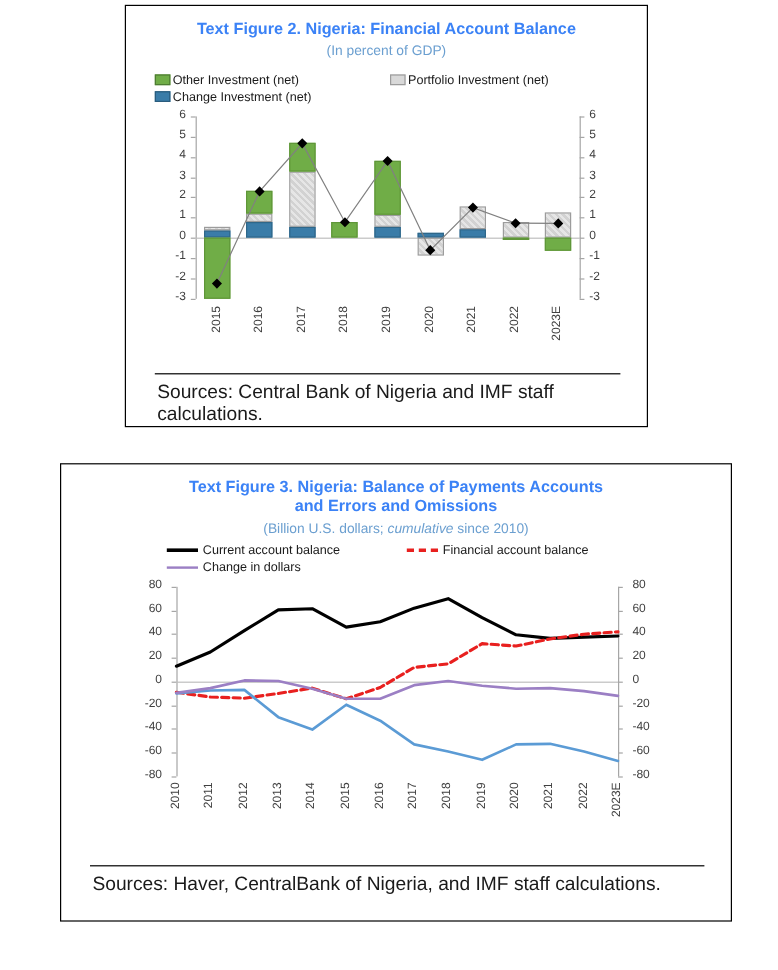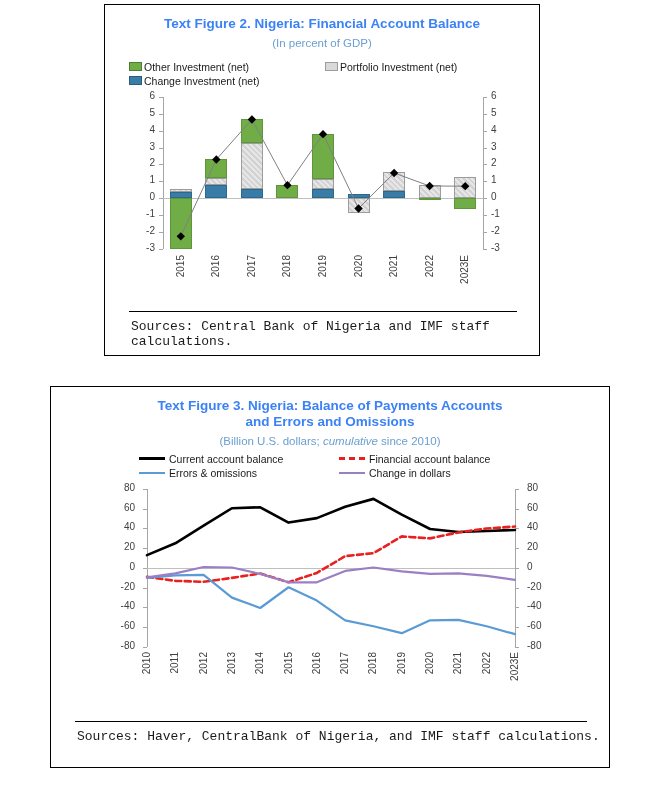--- a/index.html
+++ b/index.html
@@ -46,21 +46,21 @@
   .axisline{position:absolute;background:#a6a6a6;}
   .zeroline{position:absolute;background:#bfbfbf;height:1px;}
 
   .bar-seg{position:absolute;box-sizing:border-box;}
   .seg-green{background:#70ad47;border:1px solid #5f9639;}
   .seg-blue{background:#3a7ca8;border:1px solid #2f6789;}
   .seg-gray{background:repeating-linear-gradient(45deg,#e6e6e6 0 2px,#d2d2d2 2px 4px);border:1px solid #9c9c9c;}
 
   .xtick{position:absolute;font-size:10px;color:#404040;writing-mode:vertical-rl;transform:rotate(180deg);white-space:nowrap;}
 
-  .source{position:absolute;font-size:13px;color:#1a1a1a;font-family:Liberation Mono, monospace;}
+  .source{position:absolute;font-size:16px;color:#1a1a1a;}
   .srcline{position:absolute;background:#000000;height:1px;}
   svg{display:block;position:absolute;top:0;left:0;overflow:visible;}
 </style>
 </head>
 <body>
 
 <div class="figure-box" id="figure2">
 
   <div class="fig-title">Text Figure 2. Nigeria: Financial Account Balance</div>
   <div class="fig-subtitle">(In percent of GDP)</div>
@@ -185,24 +185,20 @@
   <div class="legend" id="fig3legend">
     <div class="lg">
       <span class="ln ln-black"></span>
       <span>Current account balance</span>
     </div>
     <div class="lg">
       <span class="ln ln-red"></span>
       <span>Financial account balance</span>
     </div>
     <div class="lg">
-      <span class="ln ln-bluel"></span>
-      <span>Errors &amp; omissions</span>
-    </div>
-    <div class="lg">
       <span class="ln ln-purple"></span>
       <span>Change in dollars</span>
     </div>
   </div>
 
   <div class="plot-wrap" id="plot3">
       <div class="axis-lbl" style="left:50px;top:157px;width:34px;">-80</div>
       <div class="axis-lbl r" style="left:476px;top:157px;width:34px;">-80</div>
       <div class="tickmark" style="left:92px;top:164px;width:4px;height:1px;"></div>
       <div class="tickmark" style="left:464px;top:164px;width:4px;height:1px;"></div>

